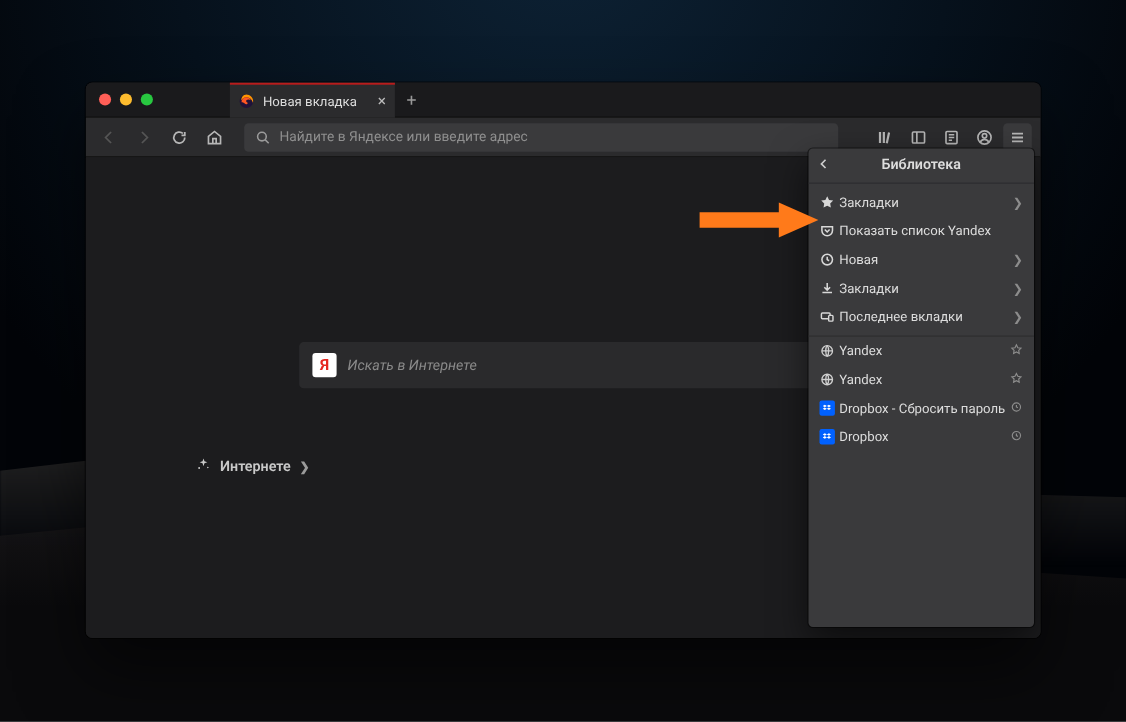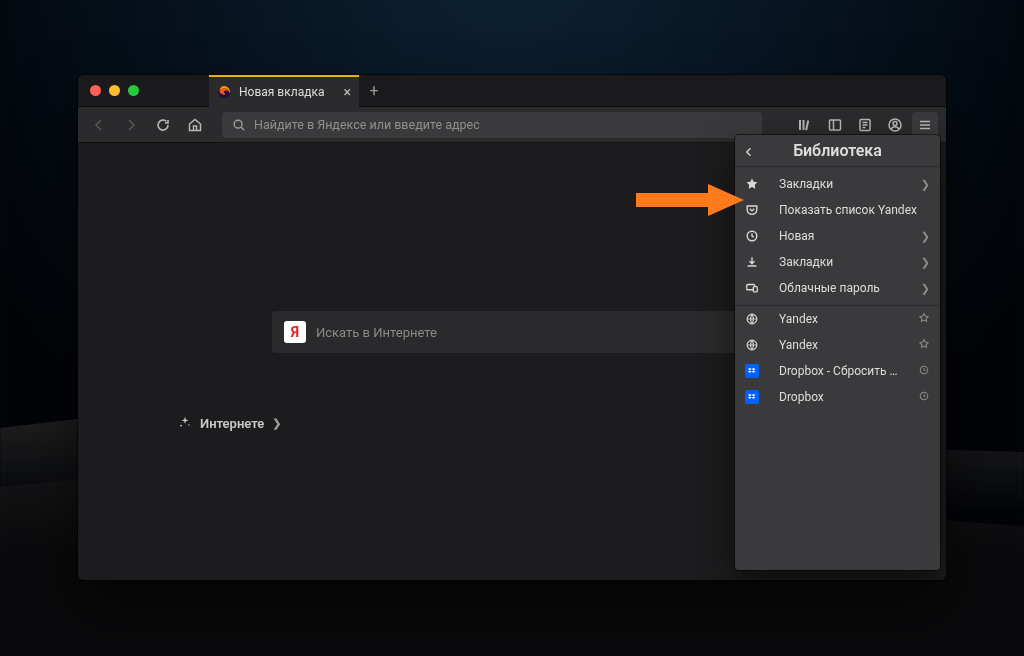--- a/index.html
+++ b/index.html
@@ -42,21 +42,21 @@
   .traffic { display: flex; gap: 8px; padding: 0 12px; }
   .tl { width: 11px; height: 11px; border-radius: 50%; }
   .tl.red { background: #ff5f57; } .tl.yel { background: #febc2e; } .tl.grn { background: #28c840; }
 
   .tab {
     margin-left: 58px;
     height: 32px; width: 150px;
     background: #2b2b2d;
     display: flex; align-items: center; gap: 8px;
     padding: 0 8px;
-    border-top: 2px solid #eab308;
+    border-top: 2px solid #b91c1c;
     font-size: 12px; color: #ddd;
     position: relative;
   }
   .tab .favicon { width: 14px; height: 14px; }
   .tab .close { margin-left: auto; font-size: 14px; color: #bbb; cursor: pointer; }
   .newtab { width: 30px; height: 30px; display:flex; align-items:center; justify-content:center; color:#999; font-size:16px; cursor:pointer; }
 
   
   .toolbar {
     height: 36px;
@@ -93,47 +93,47 @@
   .centerbox {
     position: absolute; left: 50%; top: 168px; transform: translateX(-50%);
     width: 480px;
   }
   .searchbox {
     height: 42px; background: #2a2a2c; border-radius: 4px;
     display:flex; align-items:center; gap:10px; padding:0 12px;
   }
   .ylogo { width:22px; height:22px; background:#fff; border-radius:3px; display:flex; align-items:center; justify-content:center; }
   .ylogo span { color:#e52620; font-weight:700; font-size:14px; }
-  .searchbox input { flex:1; background:transparent; border:none; outline:none; color:#eab308; font-size:13px; }
+  .searchbox input { flex:1; background:transparent; border:none; outline:none; color:#eab308; font-size:13px;font-style:italic; }
   .searchbox input::placeholder { color:#8a8a8a; }
 
   .fav-section { position:absolute; left:100px; top:272px; display:flex; align-items:center; gap:8px; color:#c9c9c9; font-size:13px; font-weight:600; }
   .fav-section .chev { font-size:11px; color:#9a9a9a; }
 
   
   .panel {
     position: absolute;
     right: 6px; top: 60px;
     width: 205px;
     background: #3a3a3c;
     border-radius: 4px;
     box-shadow: 0 14px 34px rgba(0,0,0,0.55), 0 0 0 1px rgba(0,0,0,0.5);
     color: #ddd;
     font-size: 12px;
     padding-bottom: 160px;
   }
   .panel-head {
     height: 32px; display:flex; align-items:center; justify-content:center;
     position: relative; border-bottom: 1px solid #2c2c2e;
-    font-weight: 600; font-size: 16px;
+    font-weight: 600; font-size: 13px;
   }
   .panel-head .back { position:absolute; left:8px; top:8px; color:#ccc; cursor:pointer; }
   .menu { padding: 4px 0; border-bottom: 1px solid #2c2c2e; }
   .mi {
-    height: 26px; display:flex; align-items:center; gap:20px;
+    height: 26px; display:flex; align-items:center; gap:4px;
     padding: 0 10px; cursor:pointer;
   }
   .mi .ic { width:14px; height:14px; display:flex; align-items:center; justify-content:center; color:#d8d8d8; }
   .mi .lbl { flex:1; white-space:nowrap; overflow:hidden; text-overflow:ellipsis; }
   .mi .ra { color:#8c8c8c; font-size:11px; }
   .section-label { padding: 8px 10px 4px; color:#8f8f8f; font-size:11.5px; }
   .recent .mi .ic.gl { color:#cfcfcf; }
   .db-ic { width:14px; height:14px; background:#0061ff; border-radius:2px; display:flex; align-items:center; justify-content:center; }
   .db-ic svg { width:10px; height:10px; }
 
@@ -317,21 +317,21 @@
         <span class="lbl">Закладки</span>
         <span class="ra">❯</span>
       </div>
       <div class="mi">
         <span class="ic">
             <svg class="svg14" viewBox="0 0 16 16" fill="none" stroke="currentColor" stroke-width="1.5">
               <rect x="2" y="4" width="9" height="6" rx="1"></rect>
               <rect x="9.5" y="6.5" width="4.5" height="6" rx="1" fill="#3a3a3c"></rect>
             </svg>
           </span>
-        <span class="lbl">Облачные пароль</span>
+        <span class="lbl">Последнее вкладки</span>
         <span class="ra">❯</span>
       </div>
     </div>
 
     <div class="recent">
       <div class="mi">
         <span class="ic gl">
             <svg class="svg14" viewBox="0 0 16 16" fill="none" stroke="currentColor" stroke-width="1.4">
               <circle cx="8" cy="8" r="5.5"></circle>
               <path d="M2.5 8h11M8 2.5c2 2 2 9 0 11M8 2.5c-2 2-2 9 0 11"></path>

